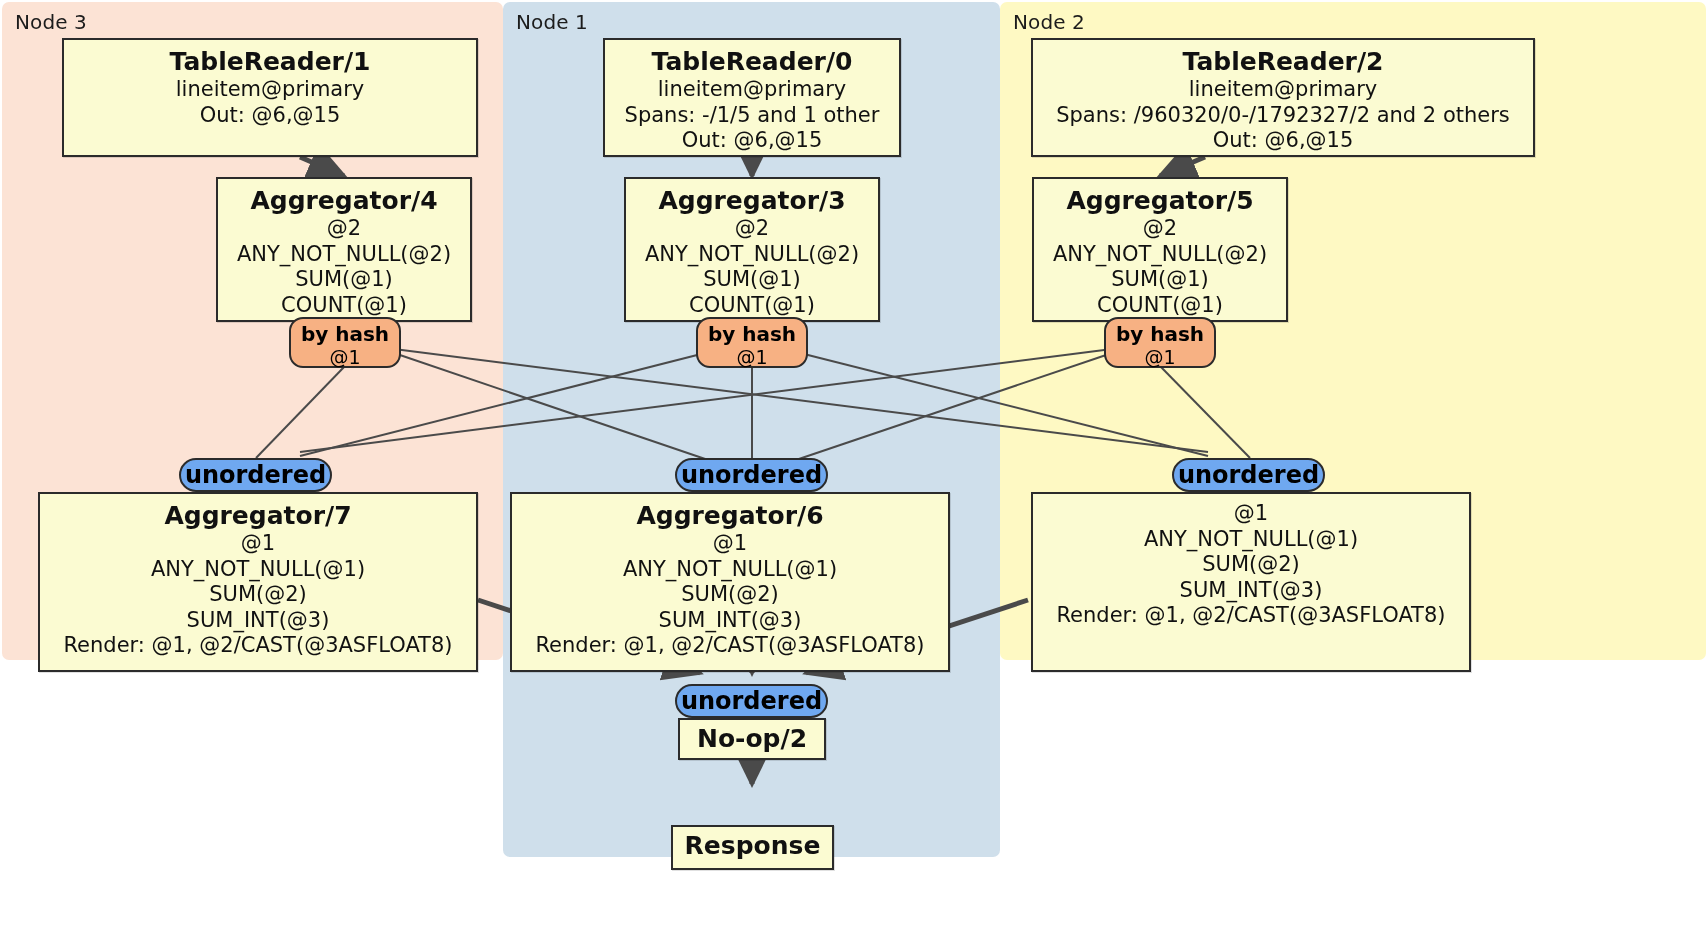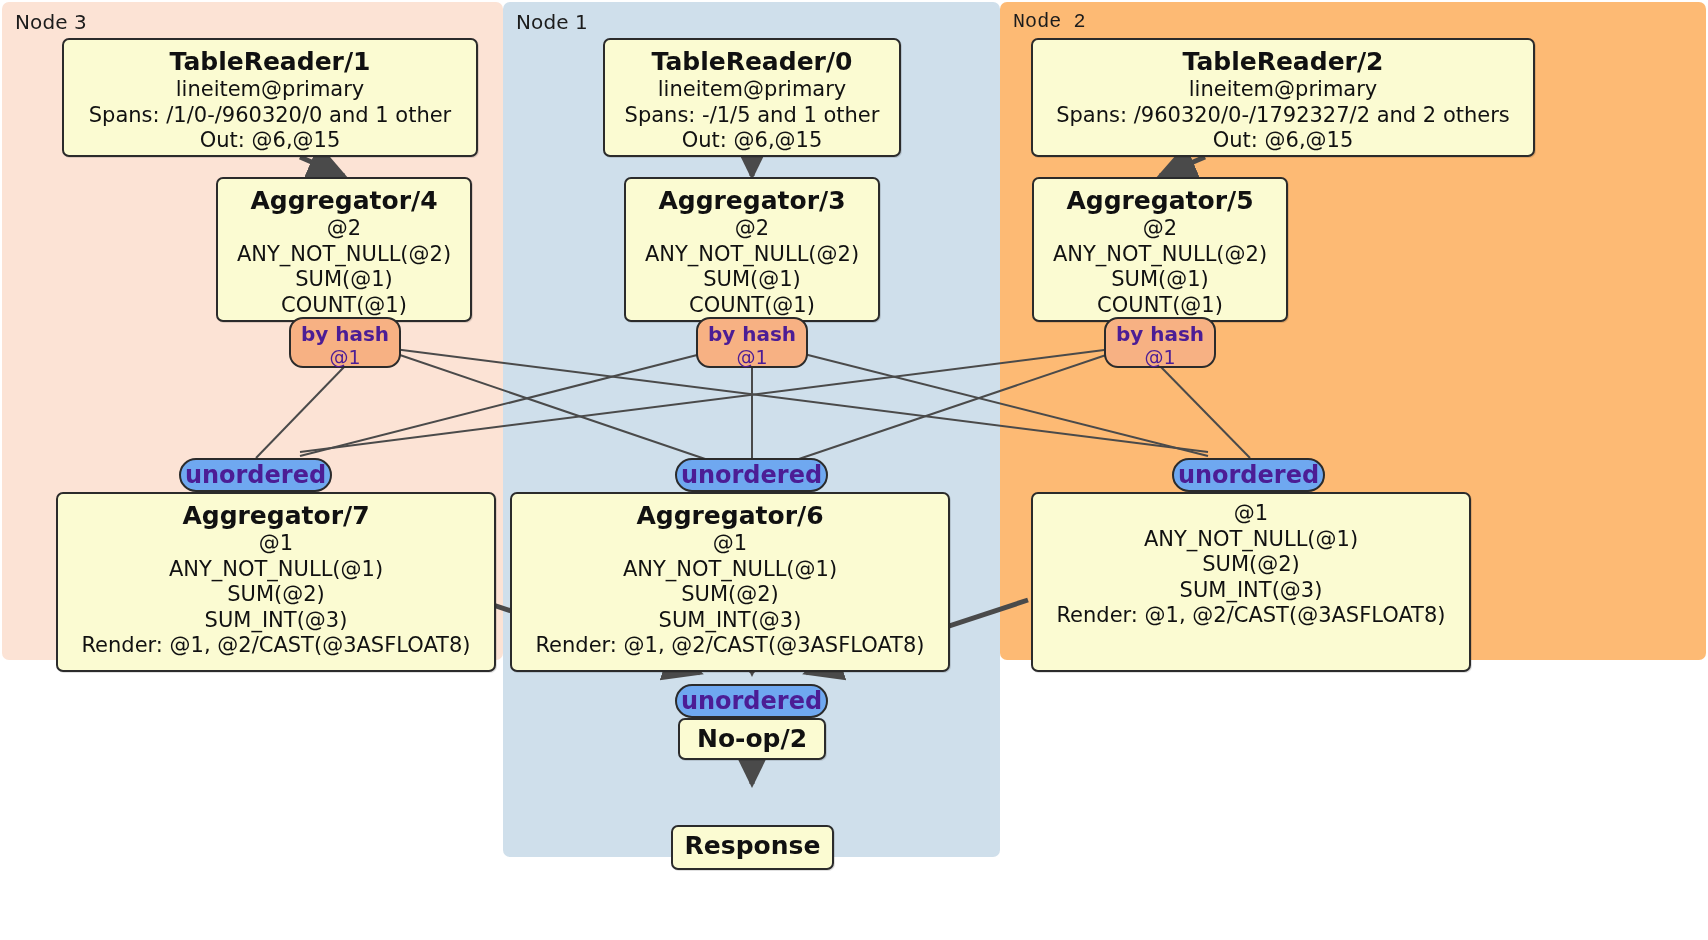--- a/index.html
+++ b/index.html
@@ -36,39 +36,38 @@
   #panel-node3 {
     left: 2px;  top: 2px;  width: 501px;  height: 658px;
     background: #fce3d5;
   }
   #panel-node1 {
     left: 503px; top: 2px; width: 497px; height: 855px;
     background: #cfdfeb;
   }
   #panel-node2 {
     left: 1000px; top: 2px; width: 706px; height: 658px;
-    background: #fdba74;
-    font-family: Liberation Mono, monospace;
+    background: #fef9c3;
   }
 
   
   #edges {
     position: absolute;
     left: 0; top: 0;
     width: 1708px; height: 940px;
     pointer-events: none;
   }
 
   
   .proc-box {
     position: absolute;
     box-sizing: border-box;
     background: #fbfbd2;
     border: 2px solid #2b2b2b;
-    border-radius: 7px;
+    border-radius: 0;
     text-align: center;
     color: #111111;
     padding-top: 7px;
     box-shadow: 1px 1px 0 rgba(0,0,0,0.12);
   }
   .proc-box .title {
     font-weight: bold;
     font-size: 25px;
     line-height: 30px;
     white-space: nowrap;
@@ -85,21 +84,21 @@
     font-size: 25px;
     line-height: 32px;
   }
 
   
   .pill {
     position: absolute;
     box-sizing: border-box;
     border: 2px solid #2b2b2b;
     text-align: center;
-    color: #4c1d95;
+    color: #000000;
     white-space: nowrap;
   }
   .pill.hash {
     background: #f7b183;
     border-radius: 14px;
     padding-top: 3px;
   }
   .pill.hash .t1 {
     font-weight: bold;
     font-size: 20px;
@@ -164,21 +163,20 @@
       <path d="M 752,628 L 752,673" stroke-width="5" marker-end="url(#arrowThick)"></path>
       <path d="M 1028,600 L 806,673" stroke-width="5" marker-end="url(#arrowThick)"></path>
 
       <path d="M 752,722 L 752,784" stroke-width="5" marker-end="url(#arrowThick)"></path>
     </g>
   </svg>
 
   <div class="proc-box" id="tr1" style="left:62px; top:38px; width:416px; height:119px;">
     <div class="title">TableReader/1</div>
     <div class="line">lineitem@primary</div>
-    <div class="line">Spans: /1/0-/960320/0 and 1 other</div>
     <div class="line">Out: @6,@15</div>
   </div>
 
   <div class="proc-box" id="tr0" style="left:603px; top:38px; width:298px; height:119px;">
     <div class="title">TableReader/0</div>
     <div class="line">lineitem@primary</div>
     <div class="line">Spans: -/1/5 and 1 other</div>
     <div class="line">Out: @6,@15</div>
   </div>
 
@@ -231,21 +229,21 @@
   <div class="pill unordered" style="left:179px; top:458px; width:153px; height:34px;">
     <span>unordered</span>
   </div>
   <div class="pill unordered" style="left:675px; top:458px; width:153px; height:34px;">
     <span>unordered</span>
   </div>
   <div class="pill unordered" style="left:1172px; top:458px; width:153px; height:34px;">
     <span>unordered</span>
   </div>
 
-  <div class="proc-box" id="agg7" style="left:38px; top:492px; width:440px; height:180px;margin-left:18px;">
+  <div class="proc-box" id="agg7" style="left:38px; top:492px; width:440px; height:180px;">
     <div class="title">Aggregator/7</div>
     <div class="line">@1</div>
     <div class="line">ANY_NOT_NULL(@1)</div>
     <div class="line">SUM(@2)</div>
     <div class="line">SUM_INT(@3)</div>
     <div class="line">Render: @1, @2/CAST(@3ASFLOAT8)</div>
   </div>
 
   <div class="proc-box" id="agg6" style="left:510px; top:492px; width:440px; height:180px;">
     <div class="title">Aggregator/6</div>

